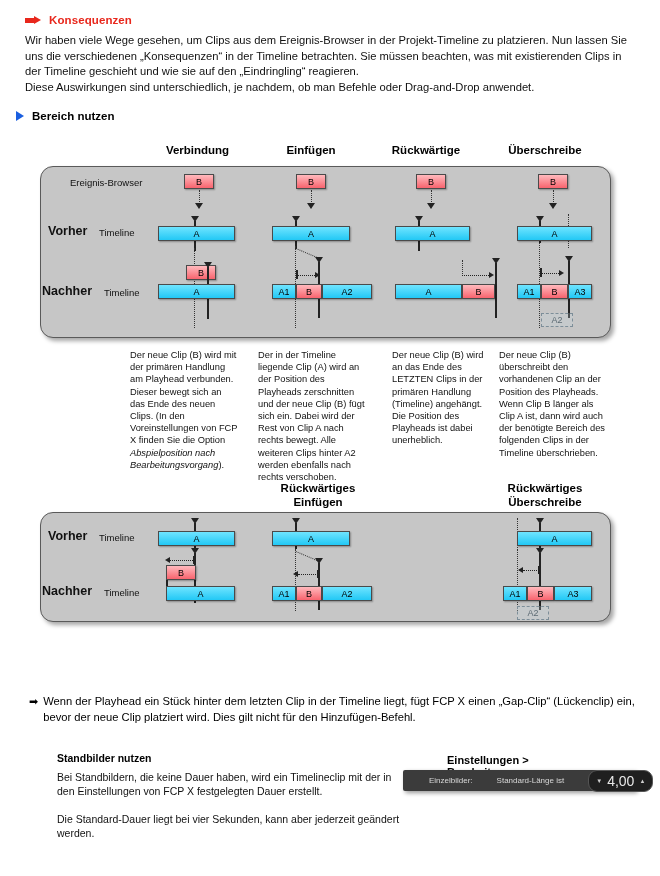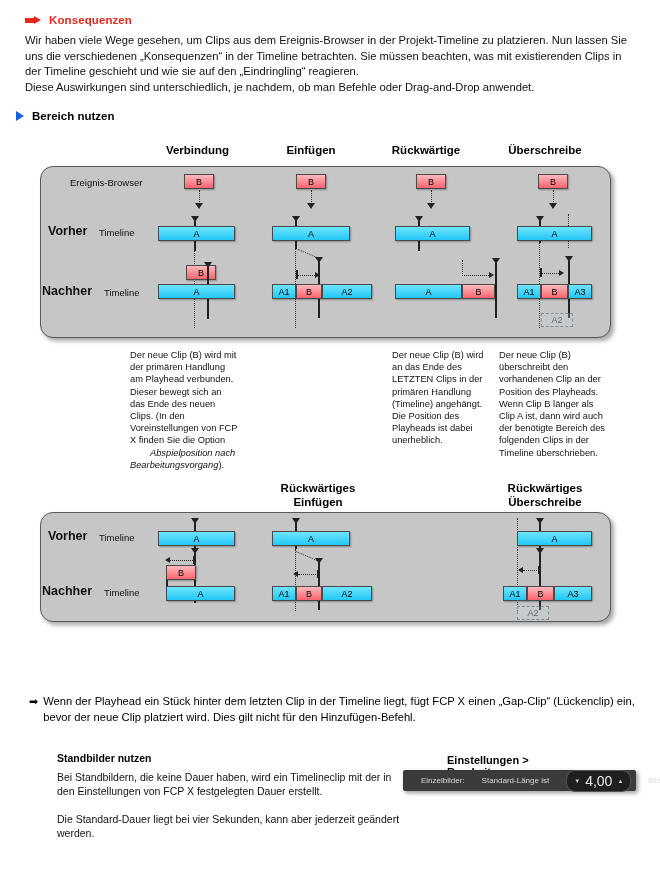--- a/index.html
+++ b/index.html
@@ -100,29 +100,29 @@
   .mv-l{
     position:absolute;width:0;height:0;
     border-top:3.5px solid transparent;border-bottom:3.5px solid transparent;
     border-right:5px solid #222;
   }
   .tick{position:absolute;width:1.5px;background:#222;}
   .diag{position:absolute;border-top:1.5px dotted #333;transform-origin:0 0;}
 
   
   .desc{position:absolute;font-size:9.3px;line-height:12.2px;color:#111;}
-  .desc i{font-style:italic;margin-left:20px;}
+  .desc i{font-style:italic;}
 
   
   .set-title{
     position:absolute;font-size:11px;font-weight:bold;color:#000;
   }
   .set-bar{
     position:absolute;background:#3b3b3b;border-radius:2px;
-    display:flex;align-items:center;gap:17px;padding:0 18px;
+    display:flex;align-items:center;gap:24px;padding:0 26px;
     box-shadow:2px 2px 4px rgba(0,0,0,0.4);
   }
   .set-bar span{font-size:8px;color:#d8d8d8;white-space:nowrap;}
   .stepper{
     display:flex;align-items:center;gap:5px;background:#1f1f1f;
     border-radius:9px;padding:2px 7px;border:1px solid #555;
   }
   .stepper .caret{font-size:6px;color:#cfcfcf;line-height:8px;}
   .stepper .val{font-size:14px;color:#e8e8e8;}
   .sb-title{position:absolute;font-size:10.5px;font-weight:bold;}
@@ -234,20 +234,21 @@
 
   <div class="clip blue" style="left:517px;top:284px;width:24px;height:15px;">A1</div>
   <div class="clip red" style="left:541px;top:284px;width:27px;height:15px;">B</div>
   <div class="clip blue" style="left:568px;top:284px;width:24px;height:15px;">A3</div>
 
   <div class="clip ghost" style="left:541px;top:313px;width:32px;height:14px;">A2</div>
 
   <div class="desc" style="left:130px;top:349px;width:108px;">
     <span>Der neue Clip (B) wird mit der primären Handlung am Playhead verbunden. Dieser bewegt sich an das Ende des neuen Clips. (In den Voreinstellungen von FCP X finden Sie die Option </span><i>Abspielposition nach Bearbeitungsvorgang</i><span>).</span>
   </div>
+  <div class="desc" style="left:258px;top:349px;width:110px;">Der in der Timeline liegende Clip (A) wird an der Position des Playheads zerschnitten und der neue Clip (B) fügt sich ein. Dabei wird der Rest von Clip A nach rechts bewegt. Alle weiteren Clips hinter A2 werden ebenfalls nach rechts verschoben.</div>
   <div class="desc" style="left:499px;top:349px;width:112px;">Der neue Clip (B) überschreibt den vorhandenen Clip an der Position des Playheads. Wenn Clip B länger als Clip A ist, dann wird auch der benötigte Bereich des folgenden Clips in der Timeline überschrieben.</div>
   <div class="desc" style="left:392px;top:349px;width:102px;">Der neue Clip (B) wird an das Ende des LETZTEN Clips in der primären Handlung (Timeline) angehängt. Die Position des Playheads ist dabei unerheblich.</div>
 
   <div class="col-title" style="left:145px;top:482px;width:110px;margin-top:33px;">
     <span>Rückwärtige</span><br>
     <span>Verbindung</span>
   </div>
   <div class="col-title" style="left:263px;top:482px;width:110px;">
     <span>Rückwärtiges</span><br>
     <span>Einfügen</span>

